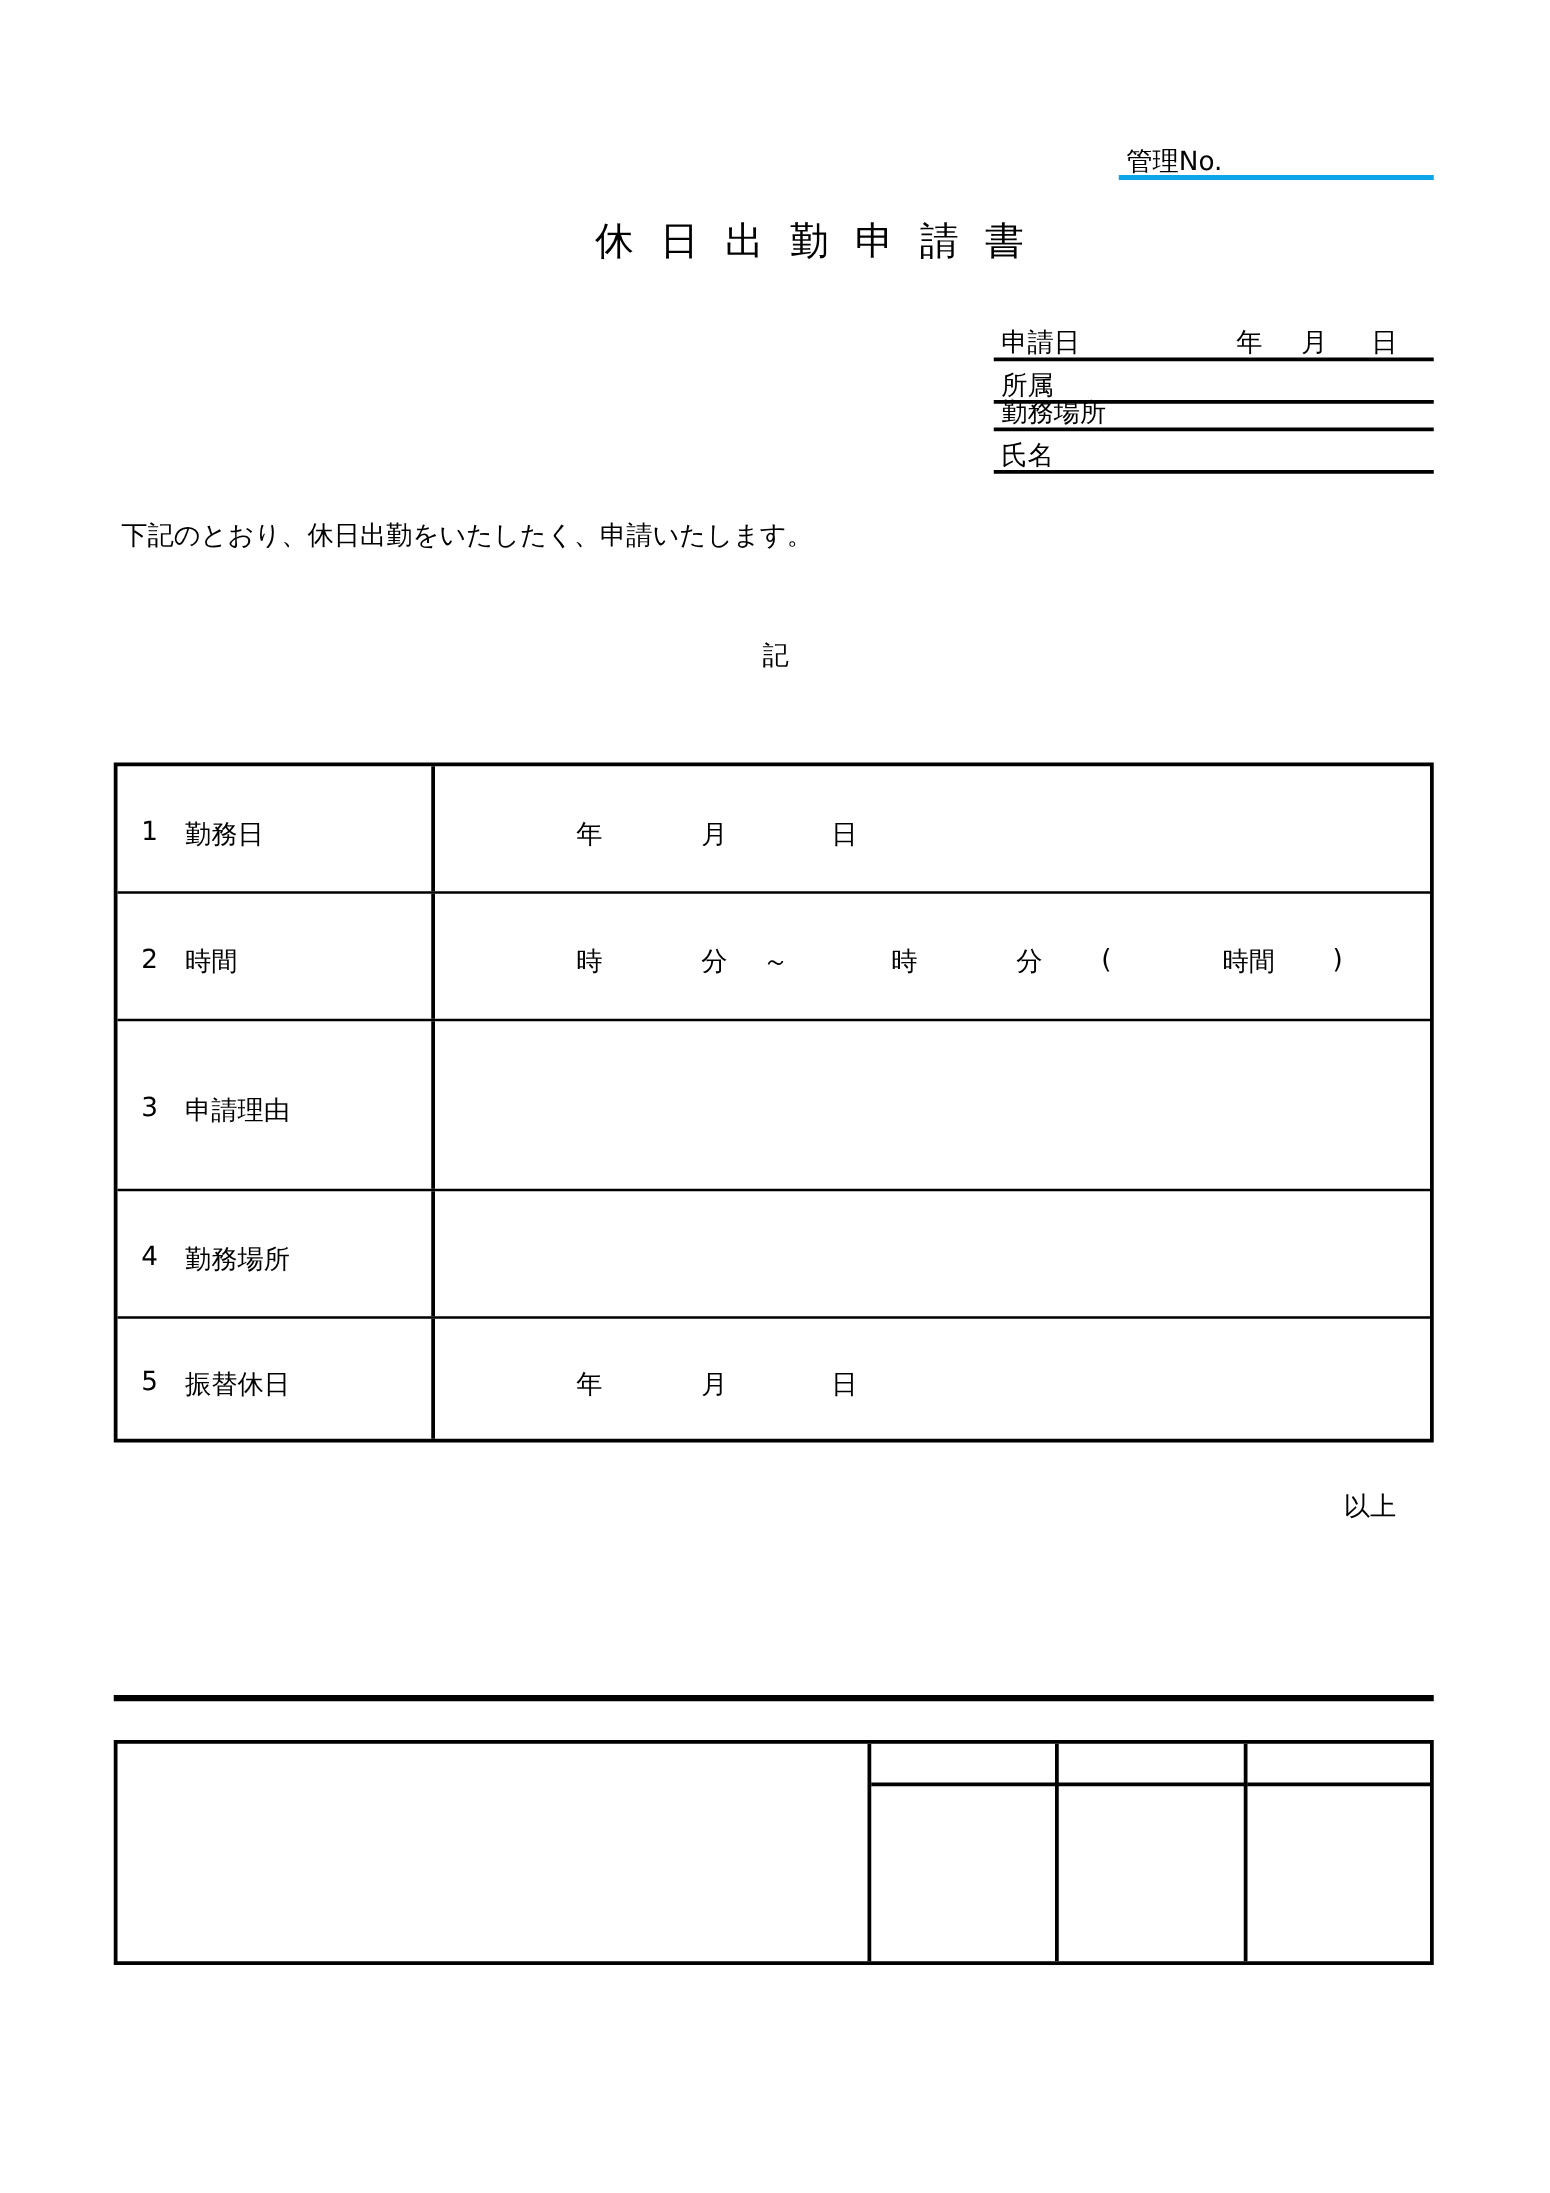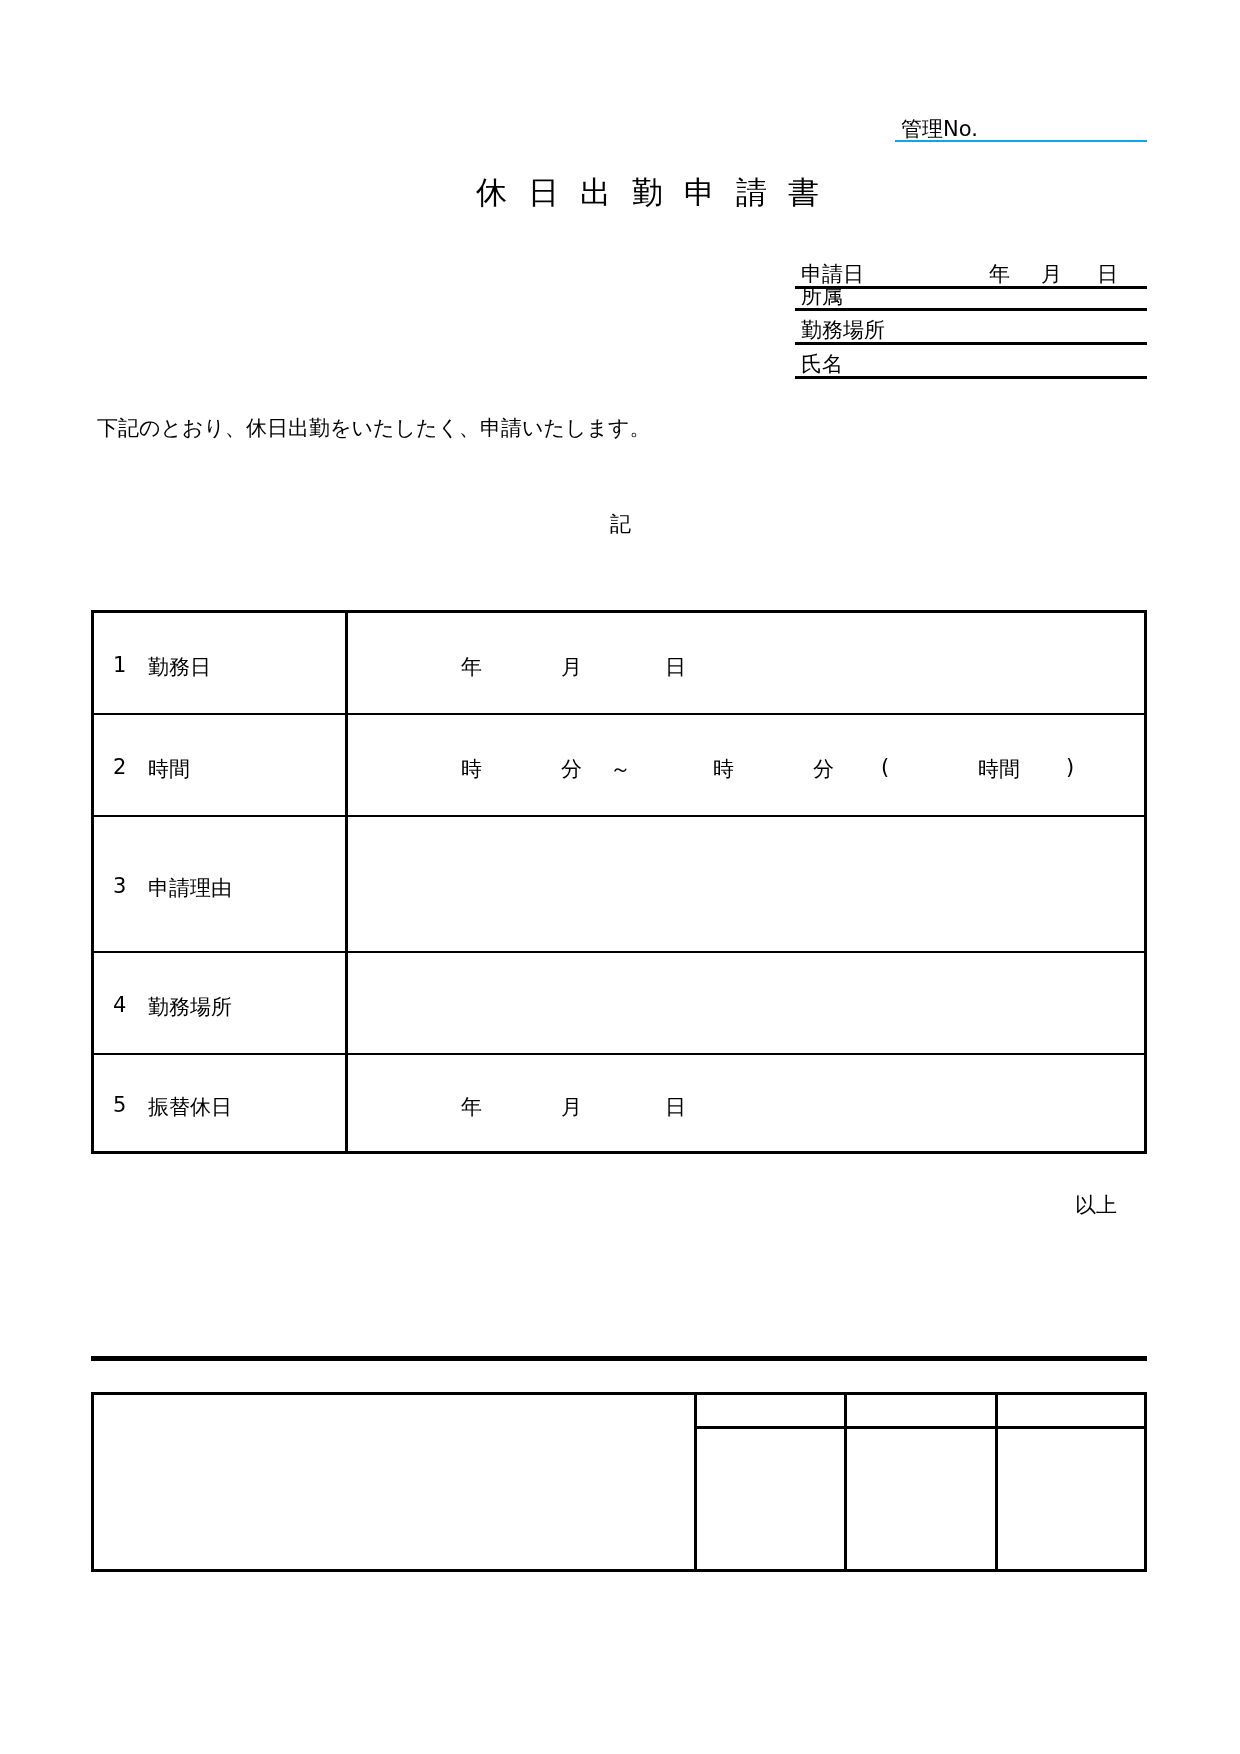--- a/index.html
+++ b/index.html
@@ -2,21 +2,21 @@
 <html><head>
 <meta charset="utf-8">
 <style>
   html, body { margin:0; padding:0; background:#ffffff; }
   body { width:1240px; height:1754px; position:relative; overflow:hidden;
          font-family:"DejaVu Sans","Liberation Sans",sans-serif; color:#000; }
   .abs { position:absolute; }
   .txt { font-size:21px; line-height:1; white-space:nowrap; }
 
   
-  #mgmt { left:895px; top:113px; width:252px; height:27px; border-bottom:2px solid #0ea5e9; }
+  #mgmt { left:895px; top:113px; width:252px; height:27px; border-bottom:4px solid #0ea5e9; }
   #mgmt span { position:absolute; left:6px; top:2px; font-size:21px; }
 
   
   #title { left:440px; top:172px; width:360px; font-size:31px; letter-spacing:21px; white-space:nowrap;margin-left:36px; }
 
   
   .info-row { position:absolute; left:795px; width:352px; height:32px; border-bottom:3px solid #000; }
   .info-row .label { position:absolute; left:6px; top:6px; font-size:21px; white-space:nowrap; }
   .info-row .unit { position:absolute; top:6px; font-size:21px; }
 
@@ -49,21 +49,21 @@
 </div>
 
 <div id="title" class="abs">休日出勤申請書</div>
 
 <div class="info-row" style="top:242px;margin-top:12px;">
   <span class="label">申請日</span>
   <span class="unit" style="left:194px;">年</span>
   <span class="unit" style="left:246px;">月</span>
   <span class="unit" style="left:302px;">日</span>
 </div>
-<div class="info-row" style="top:276px;">
+<div class="info-row" style="top:288px;">
   <span class="label">所属</span>
 </div>
 <div class="info-row" style="top:310px;">
   <span class="label">勤務場所</span>
 </div>
 <div class="info-row" style="top:344px;">
   <span class="label">氏名</span>
 </div>
 
 <div id="intro" class="abs txt">下記のとおり、休日出勤をいたしたく、申請いたします。</div>

